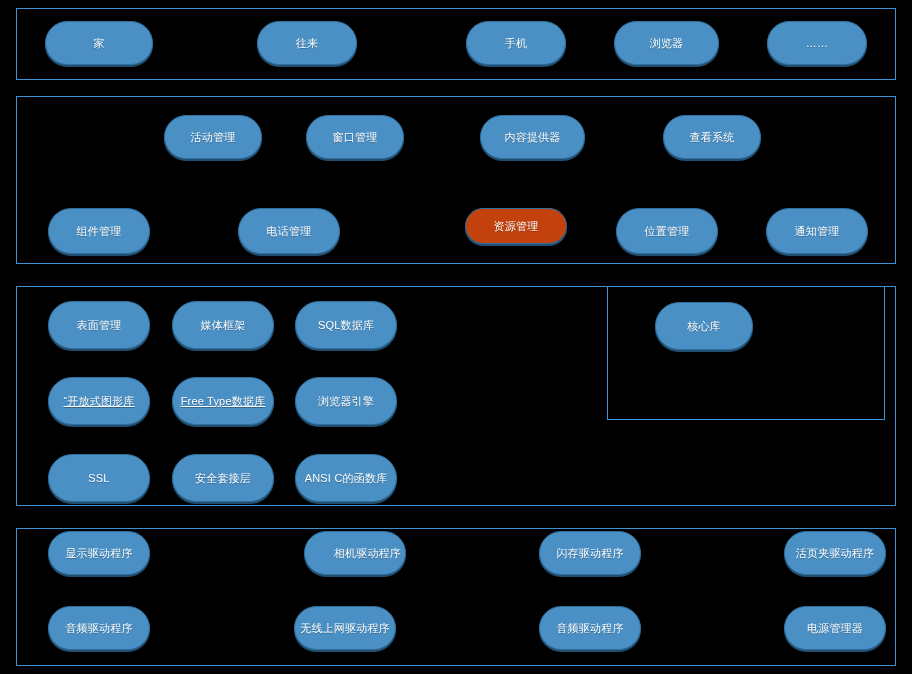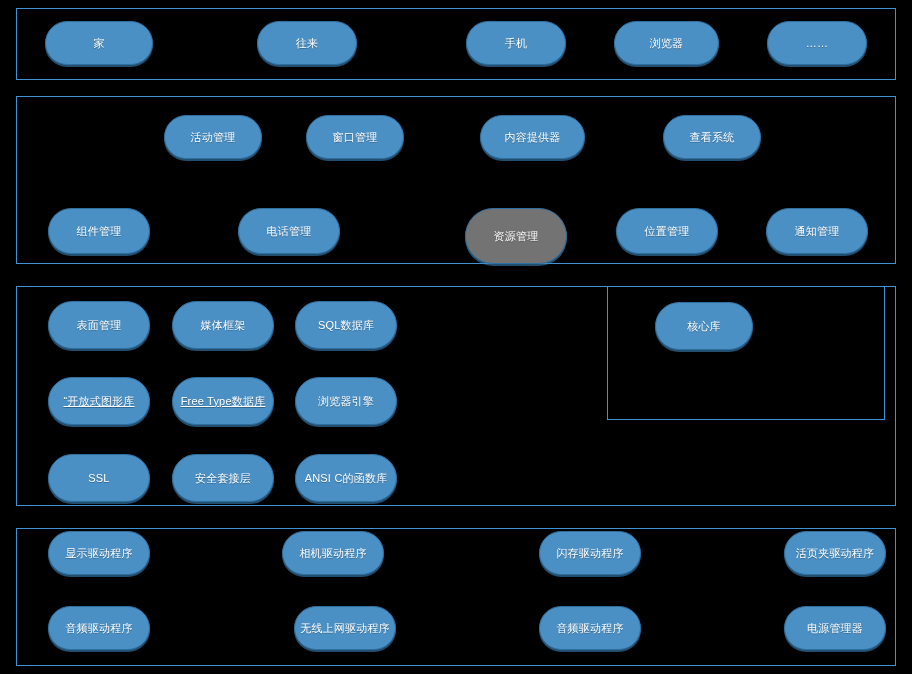--- a/index.html
+++ b/index.html
@@ -79,21 +79,21 @@
     </div>
     <div class="pill" style="left: 663px; top: 115px; width: 98px; height: 44px; background: rgb(74, 144, 196); border-color: rgb(47, 111, 158); color: rgb(255, 255, 255);">
       <span class="pill-label">查看系统</span>
     </div>
     <div class="pill" style="left: 48px; top: 208px; width: 102px; height: 46px; background: rgb(74, 144, 196); border-color: rgb(47, 111, 158); color: rgb(255, 255, 255);">
       <span class="pill-label">组件管理</span>
     </div>
     <div class="pill" style="left: 238px; top: 208px; width: 102px; height: 46px; background: rgb(74, 144, 196); border-color: rgb(47, 111, 158); color: rgb(255, 255, 255);">
       <span class="pill-label">电话管理</span>
     </div>
-    <div class="pill" style="left: 465px; top: 208px; width: 102px; height: 56px; background: #737373; border-color: rgb(47, 111, 158); color: rgb(255, 255, 255); align-items: center;">
+    <div class="pill" style="left: 465px; top: 208px; width: 102px; height: 36px; background: #c2410c; border-color: rgb(47, 111, 158); color: rgb(255, 255, 255); align-items: center;">
       <span class="pill-label">资源管理</span>
     </div>
     <div class="pill" style="left: 616px; top: 208px; width: 102px; height: 46px; background: rgb(74, 144, 196); border-color: rgb(47, 111, 158); color: rgb(255, 255, 255);">
       <span class="pill-label">位置管理</span>
     </div>
     <div class="pill" style="left: 766px; top: 208px; width: 102px; height: 46px; background: rgb(74, 144, 196); border-color: rgb(47, 111, 158); color: rgb(255, 255, 255);">
       <span class="pill-label">通知管理</span>
     </div>
     <div class="layer-box" style="left: 16px; top: 286px; width: 880px; height: 220px; border-color: rgb(63, 147, 212);"></div>
     <div class="pill" style="left: 48px; top: 301px; width: 102px; height: 48px; background: rgb(74, 144, 196); border-color: rgb(47, 111, 158); color: rgb(255, 255, 255);">
@@ -124,21 +124,21 @@
       <span class="pill-label">ANSI C的函数库</span>
     </div>
     <div class="layer-box" style="left: 607px; top: 286px; width: 278px; height: 134px; border-color: rgb(63, 147, 212);"></div>
     <div class="pill" style="left: 655px; top: 302px; width: 98px; height: 48px; background: rgb(74, 144, 196); border-color: rgb(47, 111, 158); color: rgb(255, 255, 255);">
       <span class="pill-label">核心库</span>
     </div>
     <div class="layer-box" style="left: 16px; top: 528px; width: 880px; height: 138px; border-color: rgb(63, 147, 212);"></div>
     <div class="pill" style="left: 48px; top: 531px; width: 102px; height: 44px; background: rgb(74, 144, 196); border-color: rgb(47, 111, 158); color: rgb(255, 255, 255);">
       <span class="pill-label">显示驱动程序</span>
     </div>
-    <div class="pill" style="left: 282px; top: 531px; width: 102px; height: 44px; background: rgb(74, 144, 196); border-color: rgb(47, 111, 158); color: rgb(255, 255, 255);">
+    <div class="pill" style="left: 304px; top: 531px; width: 102px; height: 44px; background: rgb(74, 144, 196); border-color: rgb(47, 111, 158); color: rgb(255, 255, 255); justify-content: flex-end;">
       <span class="pill-label">相机驱动程序</span>
     </div>
     <div class="pill" style="left: 539px; top: 531px; width: 102px; height: 44px; background: rgb(74, 144, 196); border-color: rgb(47, 111, 158); color: rgb(255, 255, 255);">
       <span class="pill-label">闪存驱动程序</span>
     </div>
     <div class="pill" style="left: 784px; top: 531px; width: 102px; height: 44px; background: rgb(74, 144, 196); border-color: rgb(47, 111, 158); color: rgb(255, 255, 255);">
       <span class="pill-label">活页夹驱动程序</span>
     </div>
     <div class="pill" style="left: 48px; top: 606px; width: 102px; height: 44px; background: rgb(74, 144, 196); border-color: rgb(47, 111, 158); color: rgb(255, 255, 255);">
       <span class="pill-label">音频驱动程序</span>

